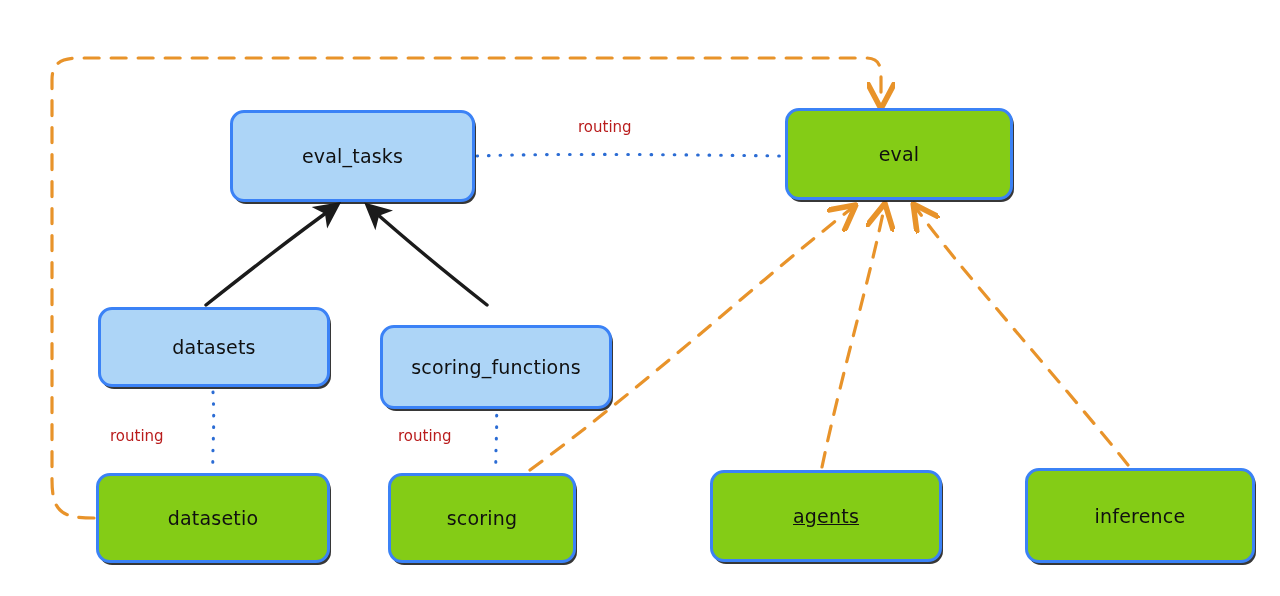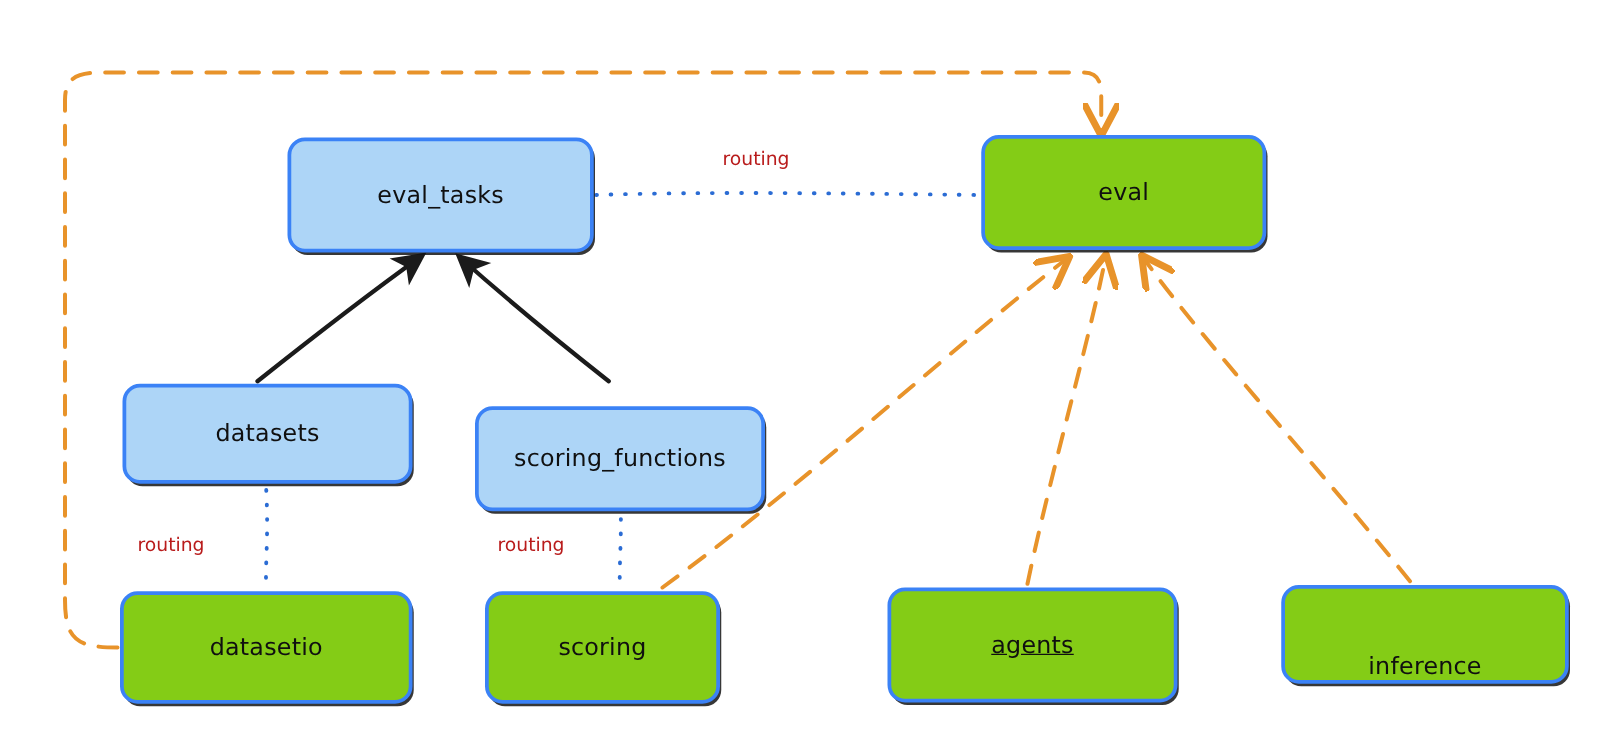--- a/index.html
+++ b/index.html
@@ -74,21 +74,21 @@
   </div>
   <div class="node green" style="left:96px;top:473px;width:234px;height:90px;">
     <span>datasetio</span>
   </div>
   <div class="node green" style="left:388px;top:473px;width:188px;height:90px;">
     <span>scoring</span>
   </div>
   <div class="node green" style="left:710px;top:470px;width:232px;height:92px;text-decoration:underline;">
     <span>agents</span>
   </div>
-  <div class="node green" style="left:1025px;top:468px;width:230px;height:79px;align-items:flex-end;">
+  <div class="node green" style="left:1025px;top:468px;width:230px;height:95px;">
     <span>inference</span>
   </div>
 
   <div class="edge-label" style="left:578px;top:118px;">routing</div>
   <div class="edge-label" style="left:110px;top:427px;">routing</div>
   <div class="edge-label" style="left:398px;top:427px;">routing</div>
 
 </div>
 
 </body></html>

